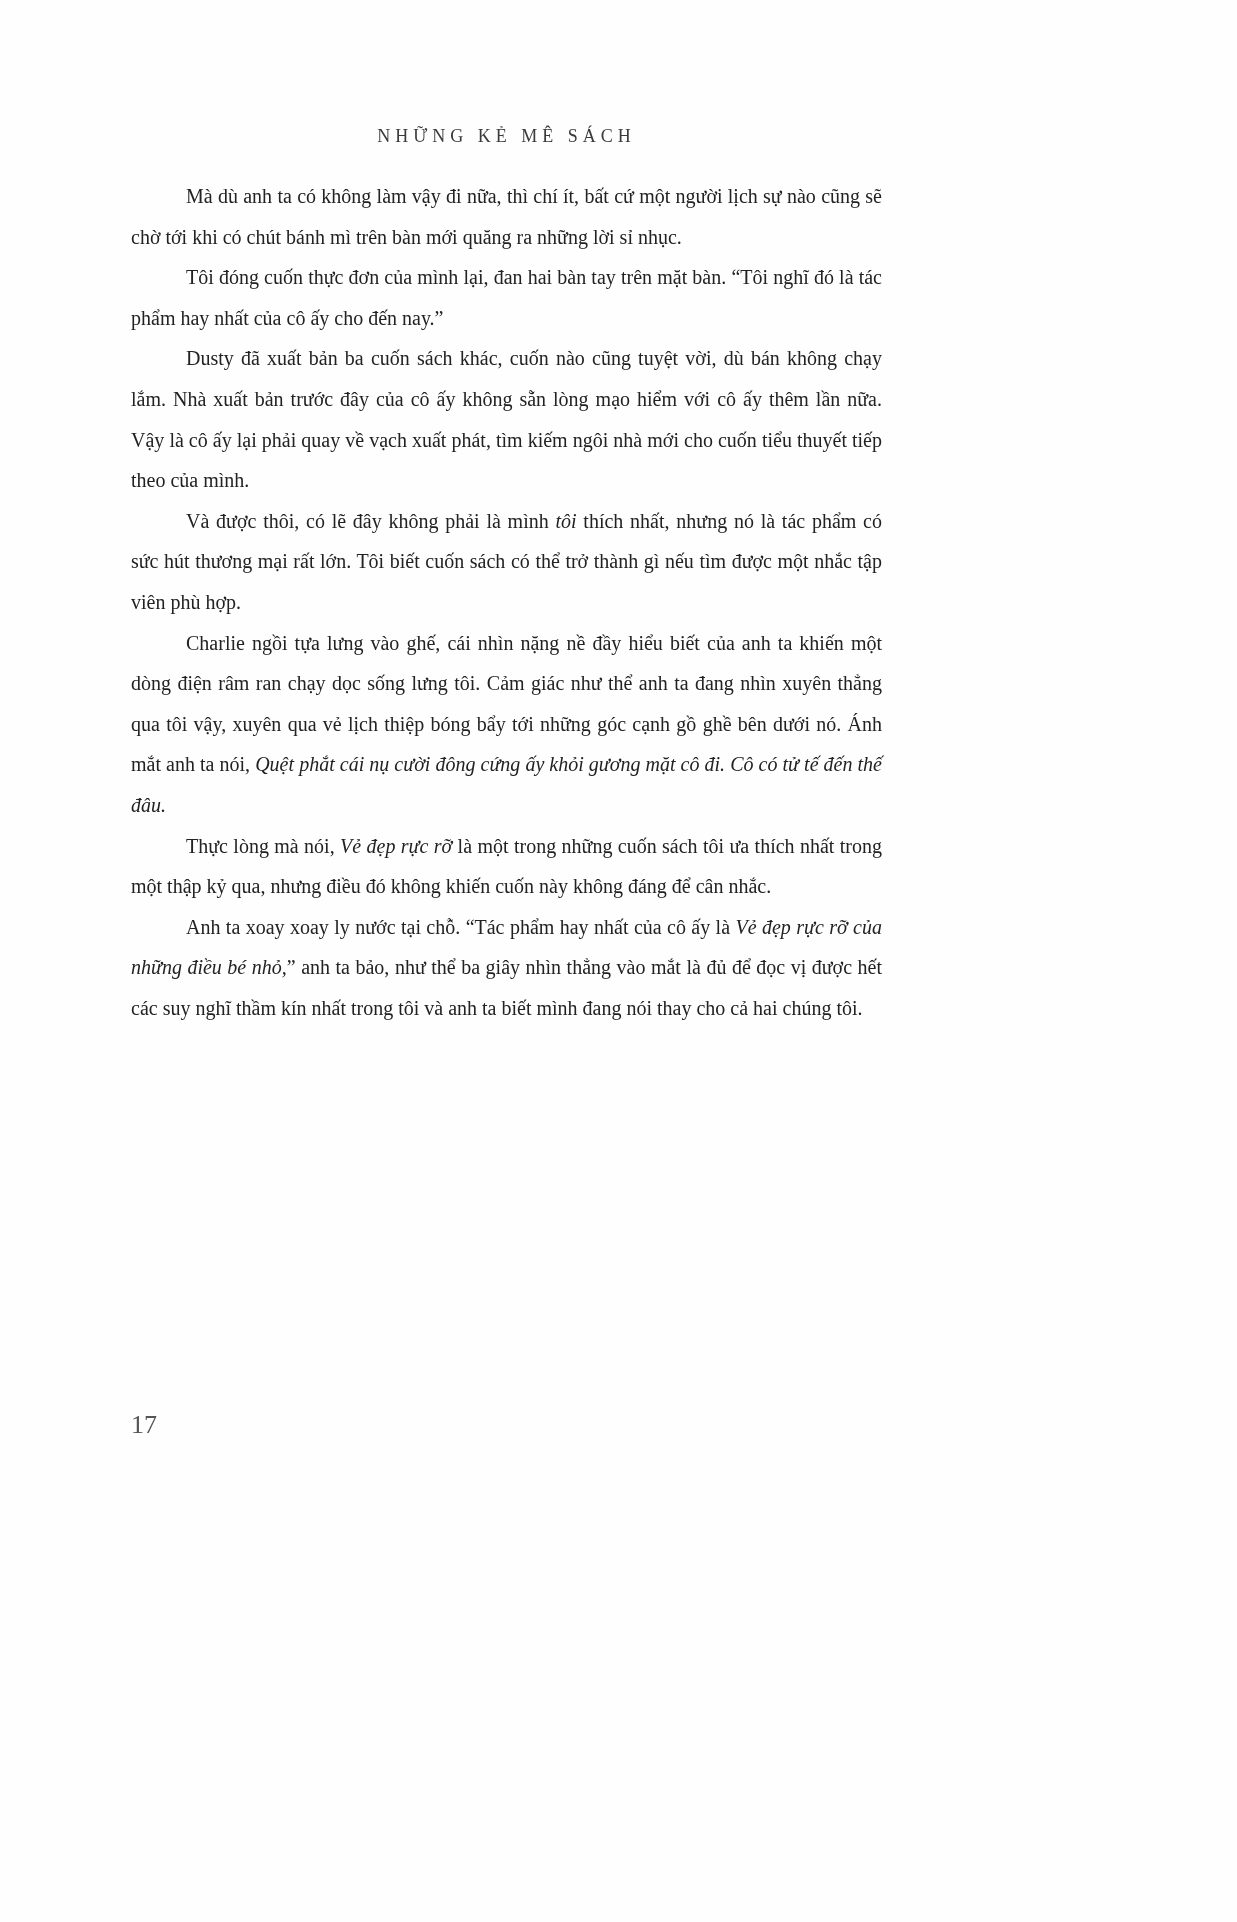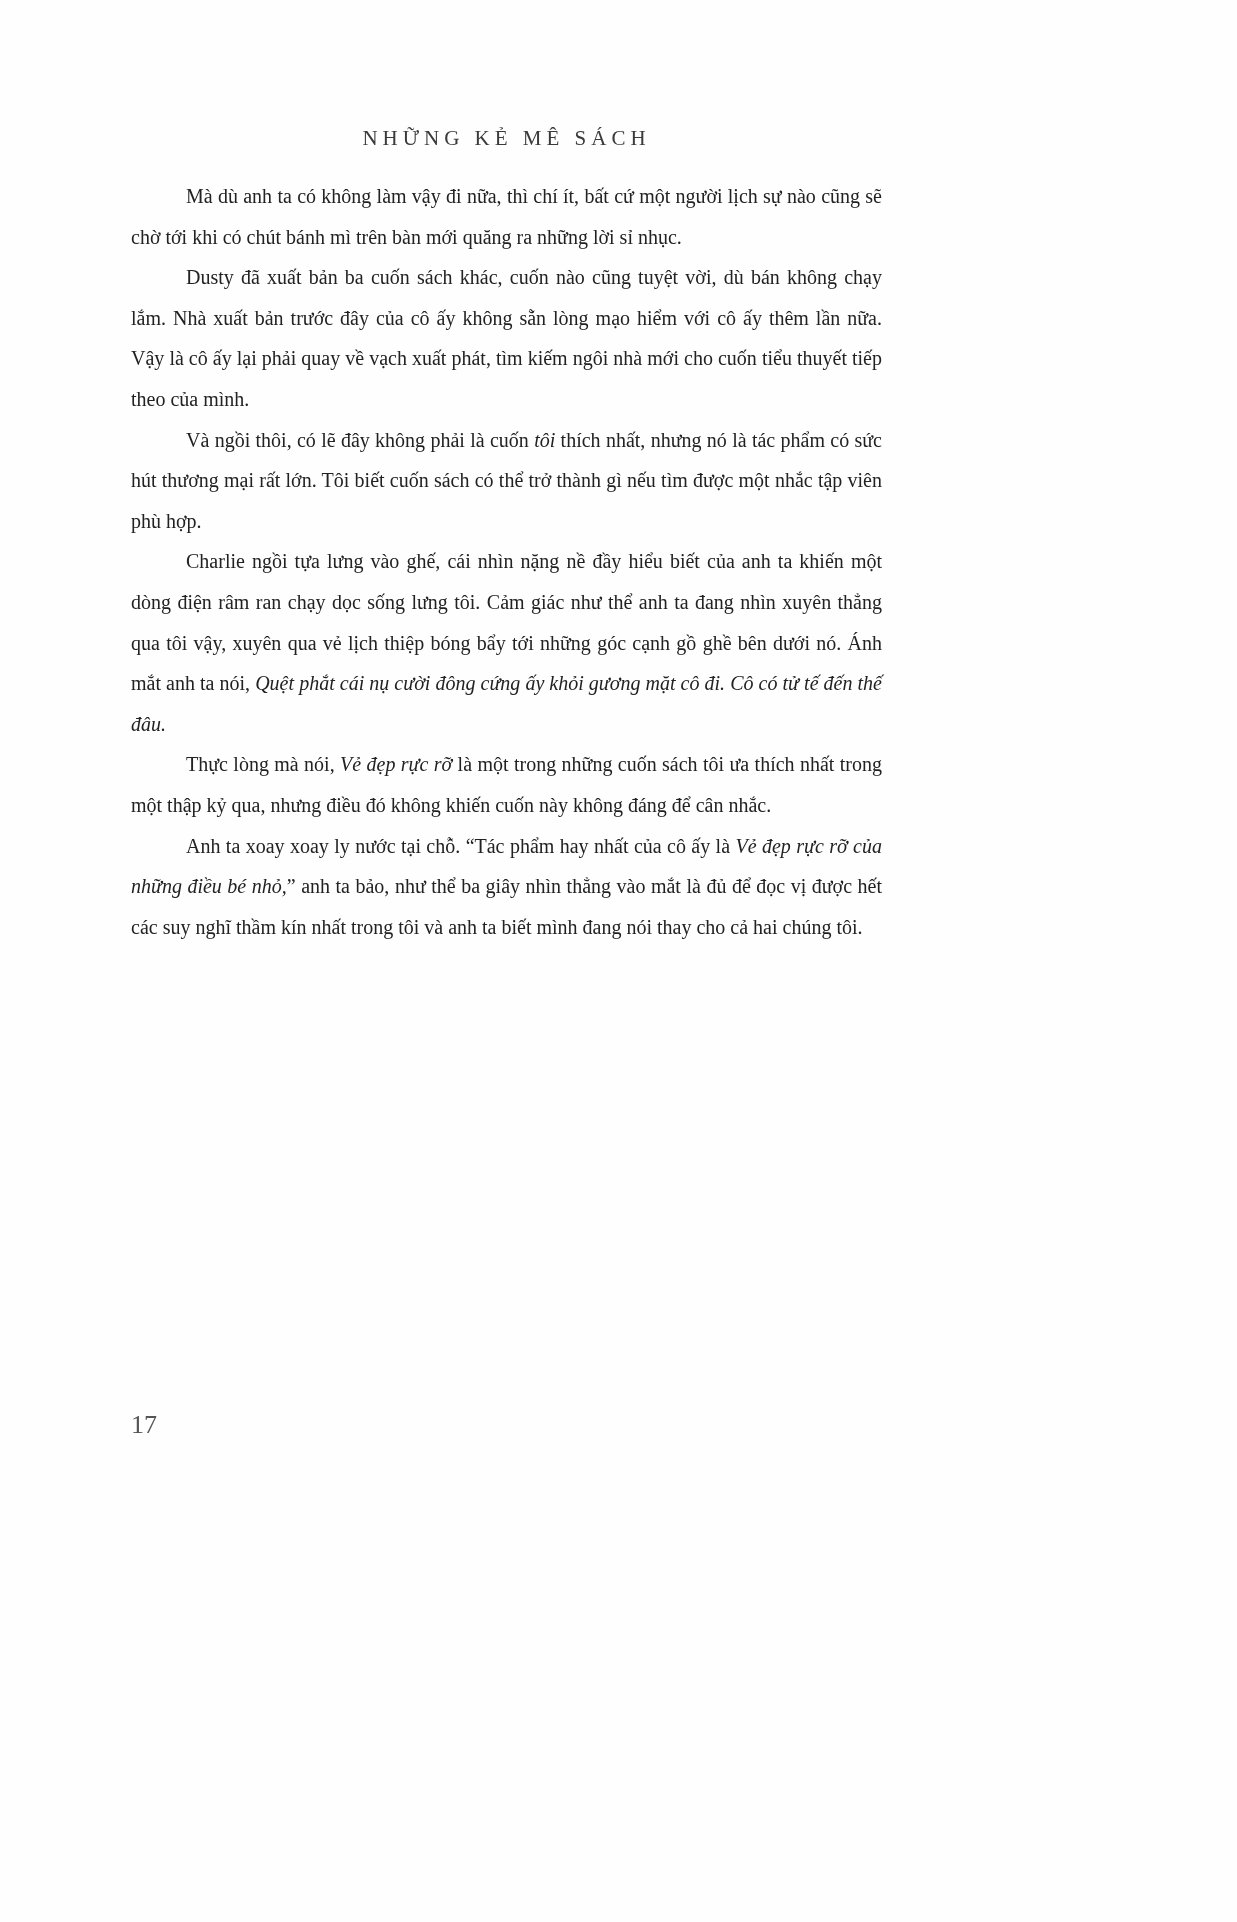--- a/index.html
+++ b/index.html
@@ -15,21 +15,21 @@
     font-family: "Liberation Serif", "DejaVu Serif", serif;
     color: #222222;
     overflow: hidden;
   }
   .running-header {
     position: absolute;
     top: 126px;
     left: 131px;
     width: 751px;
     text-align: center;
-    font-size: 21px;
+    font-size: 18px;
     letter-spacing: 5px;
     color: #3a3a3a;
   }
   .page-body {
     position: absolute;
     top: 176px;
     left: 131px;
     width: 751px;
     font-size: 20px;
     line-height: 40.6px;
@@ -54,21 +54,22 @@
   }
 </style>
 </head>
 <body>
 
 <div class="page">
   <div class="running-header">NHỮNG KẺ MÊ SÁCH</div>
 
   <div class="page-body">
       <p><span>Mà dù anh ta có không làm vậy đi nữa, thì chí ít, bất cứ một người lịch sự nào cũng sẽ chờ tới khi có chút bánh mì trên bàn mới quăng ra những lời sỉ nhục.</span></p>
+      <p><span>Tôi đóng cuốn thực đơn của mình lại, đan hai bàn tay trên mặt bàn. “Tôi nghĩ đó là tác phẩm hay nhất của cô ấy cho đến nay.”</span></p>
       <p><span>Dusty đã xuất bản ba cuốn sách khác, cuốn nào cũng tuyệt vời, dù bán không chạy lắm. Nhà xuất bản trước đây của cô ấy không sẵn lòng mạo hiểm với cô ấy thêm lần nữa. Vậy là cô ấy lại phải quay về vạch xuất phát, tìm kiếm ngôi nhà mới cho cuốn tiểu thuyết tiếp theo của mình.</span></p>
-      <p><span>Và ngồi thôi, có lẽ đây không phải là cuốn </span><span class="em">tôi</span><span> thích nhất, nhưng nó là tác phẩm có sức hút thương mại rất lớn. Tôi biết cuốn sách có thể trở thành gì nếu tìm được một nhắc tập viên phù hợp.</span></p>
+      <p><span>Và được thôi, có lẽ đây không phải là mình </span><span class="em">tôi</span><span> thích nhất, nhưng nó là tác phẩm có sức hút thương mại rất lớn. Tôi biết cuốn sách có thể trở thành gì nếu tìm được một nhắc tập viên phù hợp.</span></p>
       <p><span>Charlie ngồi tựa lưng vào ghế, cái nhìn nặng nề đầy hiểu biết của anh ta khiến một dòng điện râm ran chạy dọc sống lưng tôi. Cảm giác như thể anh ta đang nhìn xuyên thẳng qua tôi vậy, xuyên qua vẻ lịch thiệp bóng bẩy tới những góc cạnh gồ ghề bên dưới nó. Ánh mắt anh ta nói, </span><span class="em">Quệt phắt cái nụ cười đông cứng ấy khỏi gương mặt cô đi. Cô có tử tế đến thế đâu.</span></p>
       <p><span>Thực lòng mà nói, </span><span class="em">Vẻ đẹp rực rỡ</span><span> là một trong những cuốn sách tôi ưa thích nhất trong một thập kỷ qua, nhưng điều đó không khiến cuốn này không đáng để cân nhắc.</span></p>
       <p><span>Anh ta xoay xoay ly nước tại chỗ. “Tác phẩm hay nhất của cô ấy là </span><span class="em">Vẻ đẹp rực rỡ của những điều bé nhỏ,</span><span>” anh ta bảo, như thể ba giây nhìn thẳng vào mắt là đủ để đọc vị được hết các suy nghĩ thầm kín nhất trong tôi và anh ta biết mình đang nói thay cho cả hai chúng tôi.</span></p>
     </div>
 
   <div class="page-number">17</div>
 </div>
 
 </body></html>

